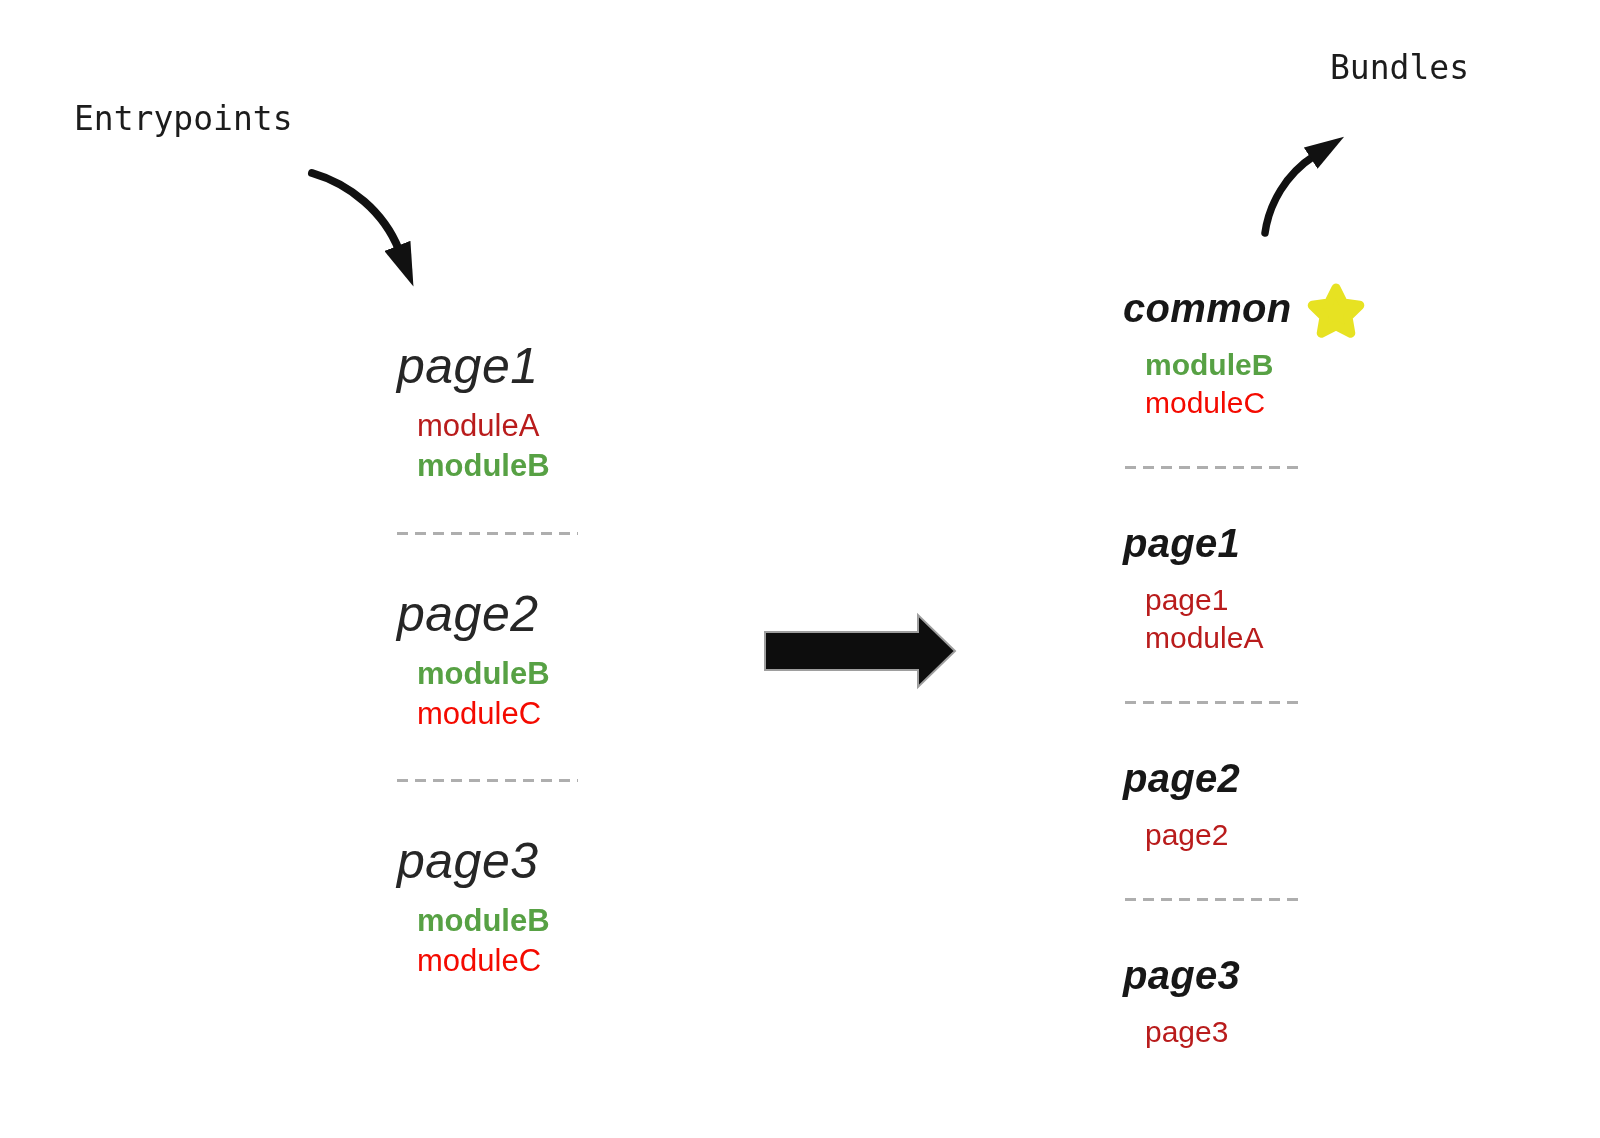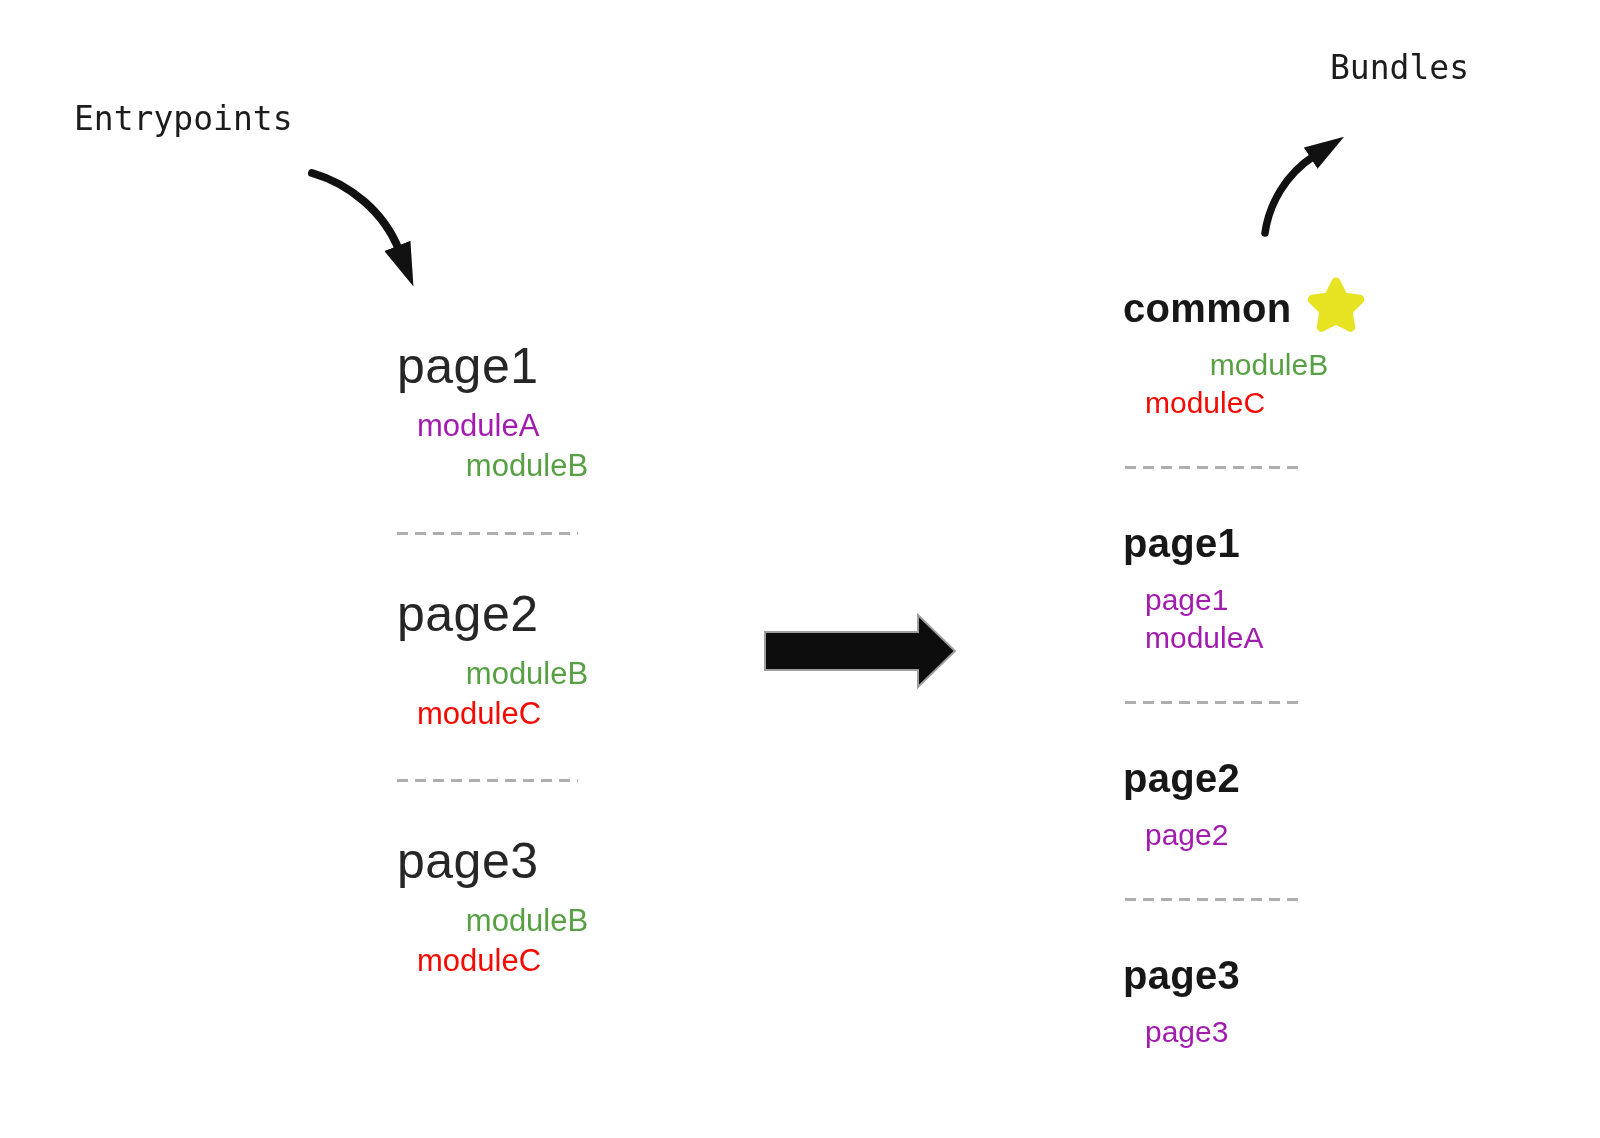--- a/index.html
+++ b/index.html
@@ -24,38 +24,38 @@
 
   .arrow-svg { position: absolute; }
   #arrow-entry     { left: 296px;  top: 158px; }
   #arrow-bundles   { left: 1246px; top: 128px; }
   #arrow-transform { left: 751px;  top: 601px; }
 
   .col { position: absolute; }
   #col-entrypoints { left: 397px;  top: 336px; width: 240px; }
   #col-bundles     { left: 1123px; top: 282px; width: 270px; }
 
-  .heading-row { display: flex; gap: 16px; }
+  .heading-row { display: flex; align-items: center; gap: 16px; font-style: italic; }
 
   #col-entrypoints .heading {
     font-size: 50px; font-weight: 400; color: #262626;
     line-height: 1.22; letter-spacing: 0.5px; margin-bottom: 9px;
   }
   #col-entrypoints .module { font-size: 31px; line-height: 1.3; padding-left: 20px; }
   #col-entrypoints .divider { width: 181px; margin: 45px 0 49px 0; }
 
   #col-bundles .heading {
     font-size: 40px; font-weight: 700; color: #171717;
     line-height: 1.3; letter-spacing: 0.3px; margin-bottom: 12px;
   }
   #col-bundles .module { font-size: 30px; line-height: 1.27; padding-left: 22px; }
   #col-bundles .divider { width: 177px; margin: 44px 0 48px 2px; }
 
-  .module.plain { color: #a21caf; font-weight: 400; }
-  .module.green { color: var(--green, #57A144); font-weight: 400; text-align: center; }
+  .module.plain { color: #b91c1c; font-weight: 400; }
+  .module.green { color: var(--green, #57A144); font-weight: 700; }
   .module.red   { color: var(--red, #F40A00);   font-weight: 400; }
 
   .divider {
     height: 3px;
     background: repeating-linear-gradient(90deg,
       var(--dash, #AEAEAE) 0 11px, transparent 11px 18px);
   }
 
   .star { display: inline-block; width: 58px; height: 58px; margin-top: -6px; }
   .star svg { display: block; }

